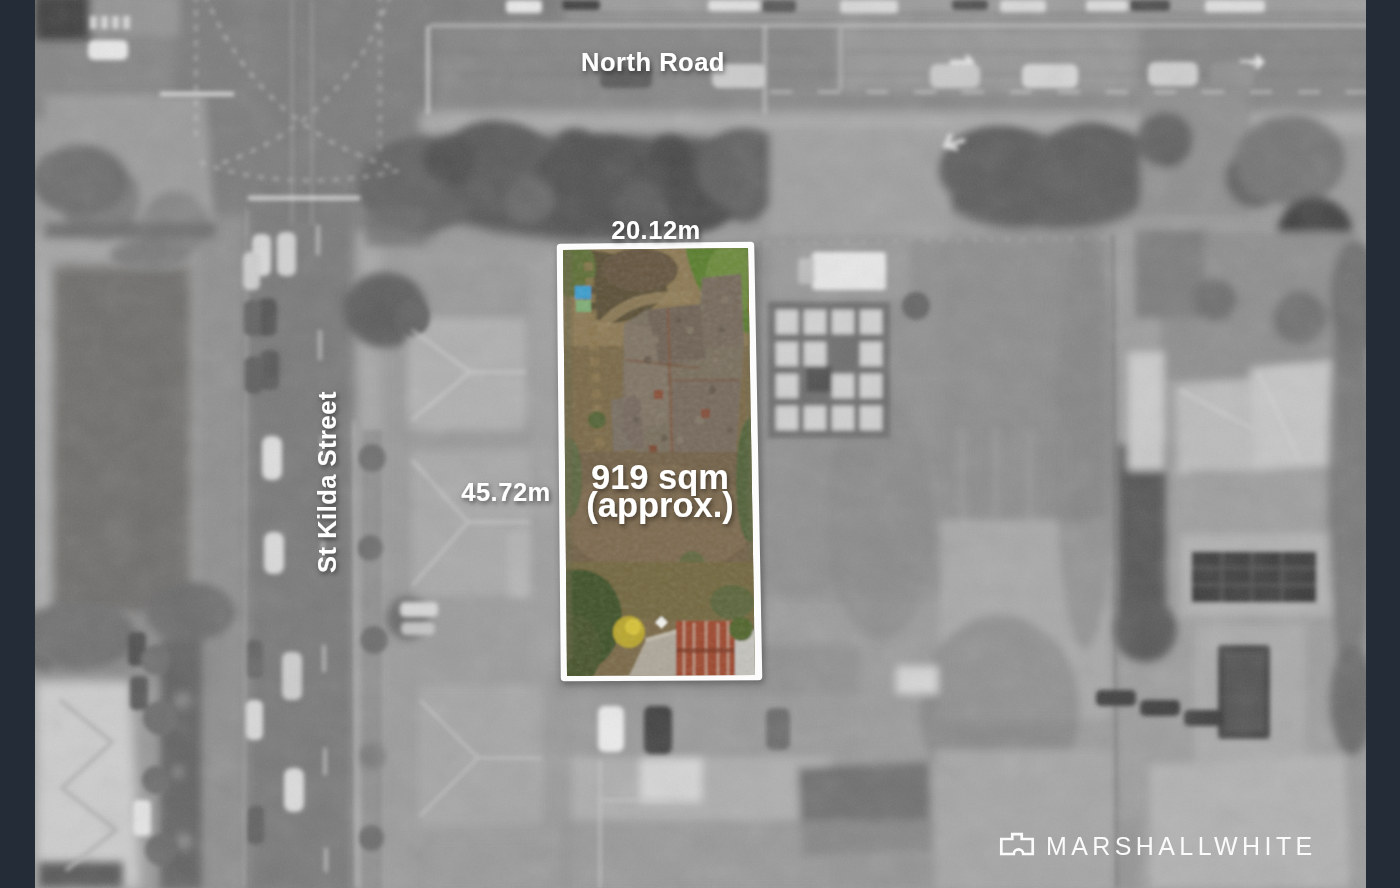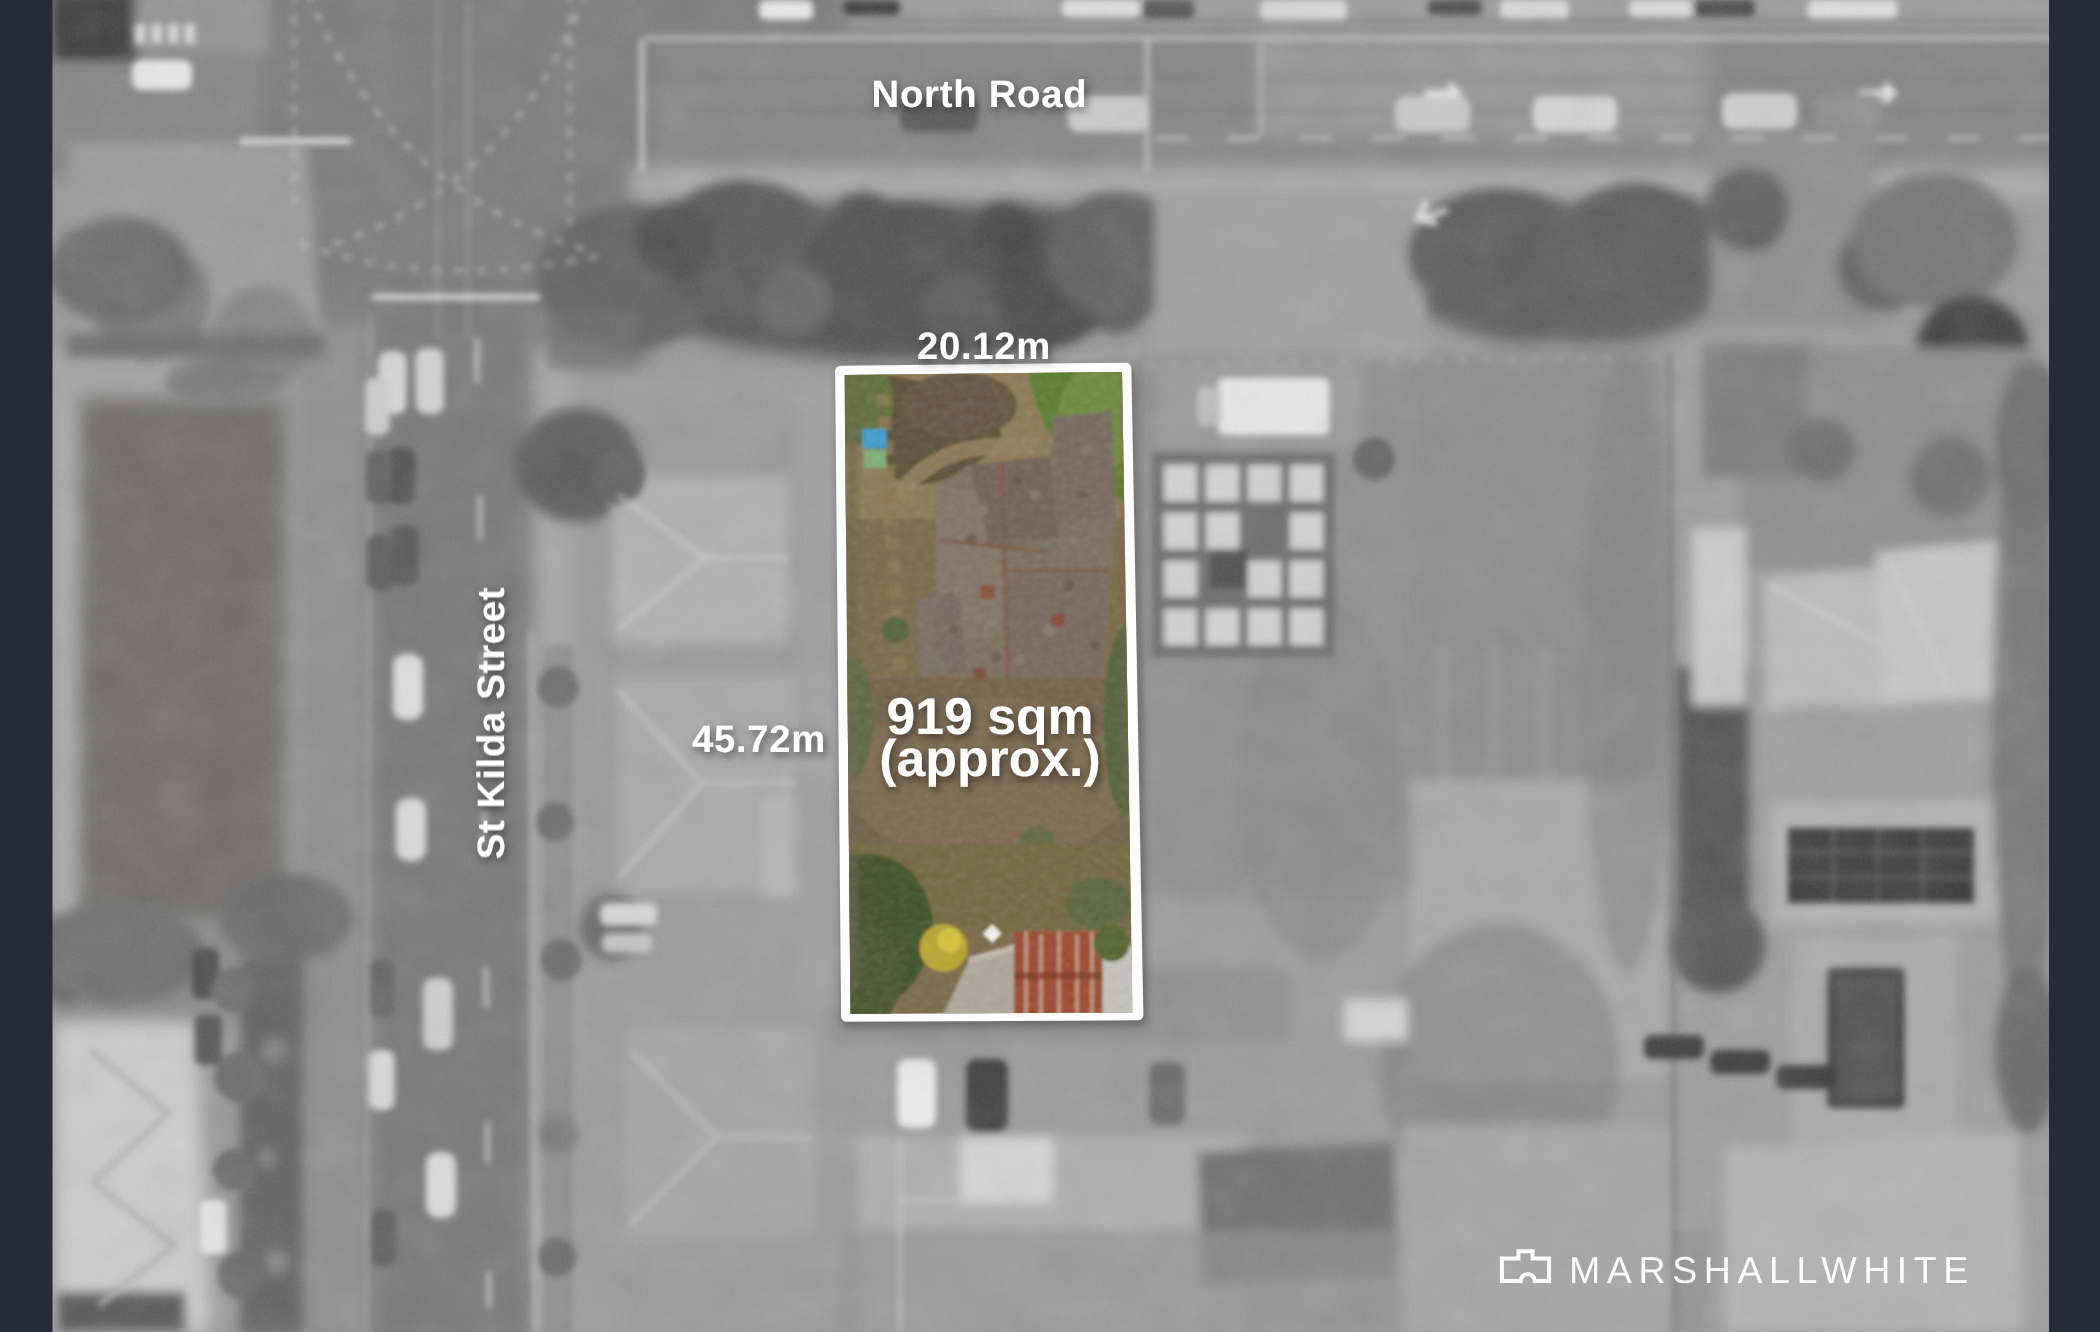--- a/index.html
+++ b/index.html
@@ -1,16 +1,16 @@
 <!DOCTYPE html>
 <html><head>
 <meta charset="utf-8">
 <style>
   html,body{margin:0;padding:0;background:#242c37;}
-  .wrap{position:relative;width:1400px;height:888px;overflow:hidden;background:#a3a3a3;
+  .wrap{position:relative;width:1400px;height:888px;overflow:hidden;background:#22c55e;
         font-family:"Liberation Sans", sans-serif;}
 </style>
 </head>
 <body>
 <div class="wrap">
 <svg width="1400" height="888" viewBox="0 0 1400 888">
 <defs>
   <filter id="b1" x="-20%" y="-20%" width="140%" height="140%">
           <feGaussianBlur stdDeviation="1"></feGaussianBlur>
         </filter>

